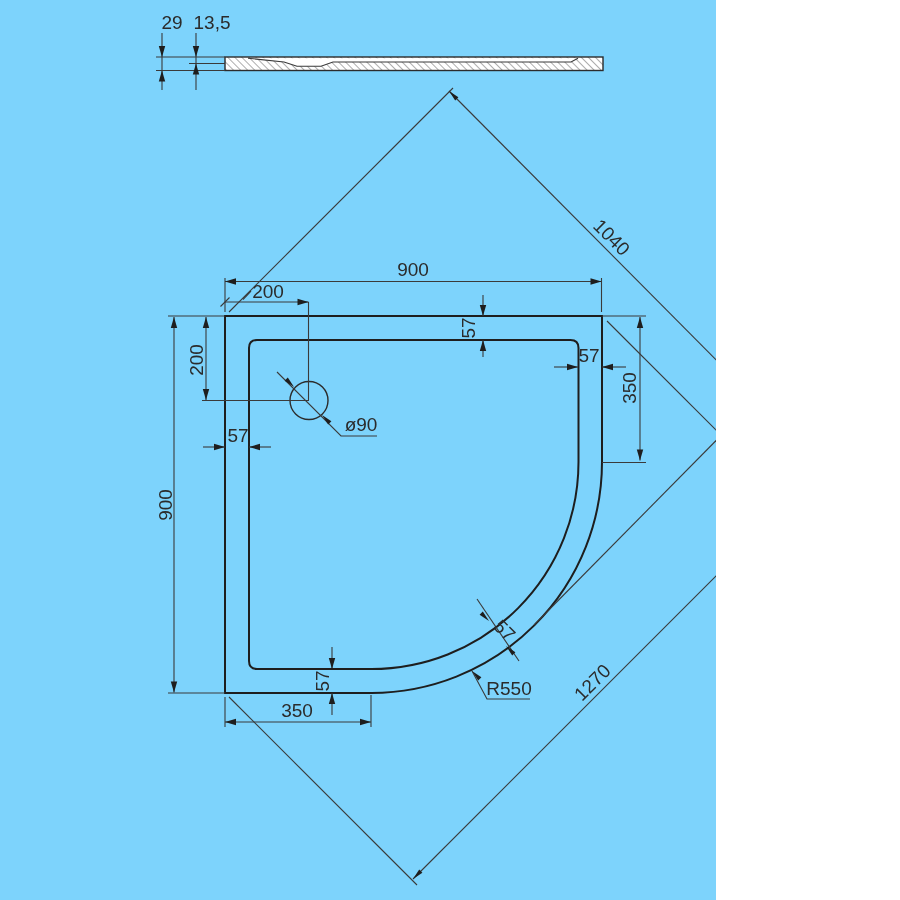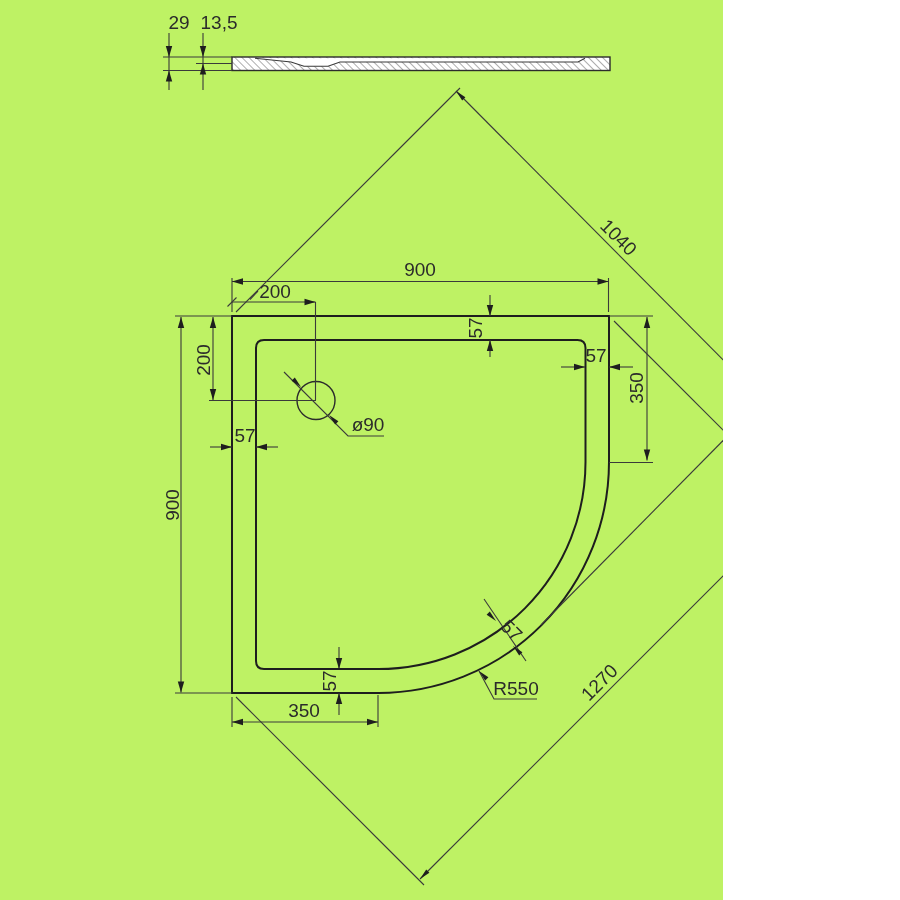--- a/index.html
+++ b/index.html
@@ -1,16 +1,16 @@
 <!DOCTYPE html>
 <html><head>
 <meta charset="utf-8">
 <style>
   html,body{margin:0;padding:0;background:#ffffff;}
-  .canvas{width:716px;height:900px;position:relative;background:#bef264;overflow:hidden;padding-left:7px;}
+  .canvas{width:716px;height:900px;position:relative;background:#7dd3fc;overflow:hidden;}
   svg{display:block;}
   text{font-family:"Liberation Sans","DejaVu Sans",sans-serif;font-size:19px;fill:#2b2b2b;}
   .edge{stroke:#1e1e1e;stroke-width:2;fill:none;}
   .thin{stroke:#2c2c2c;stroke-width:1.4;fill:none;}
   .dim{stroke:#3a3a3a;stroke-width:1.1;fill:none;}
   .arr{fill:#1e1e1e;stroke:none;}
   .whitefill{fill:#ffffff;stroke:none;}
 </style>
 </head>
 <body>

